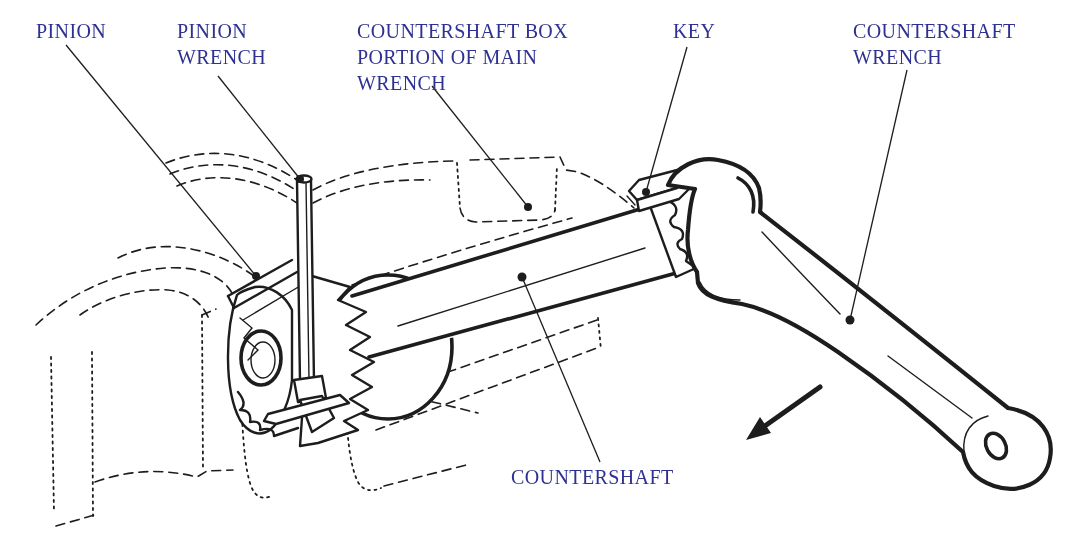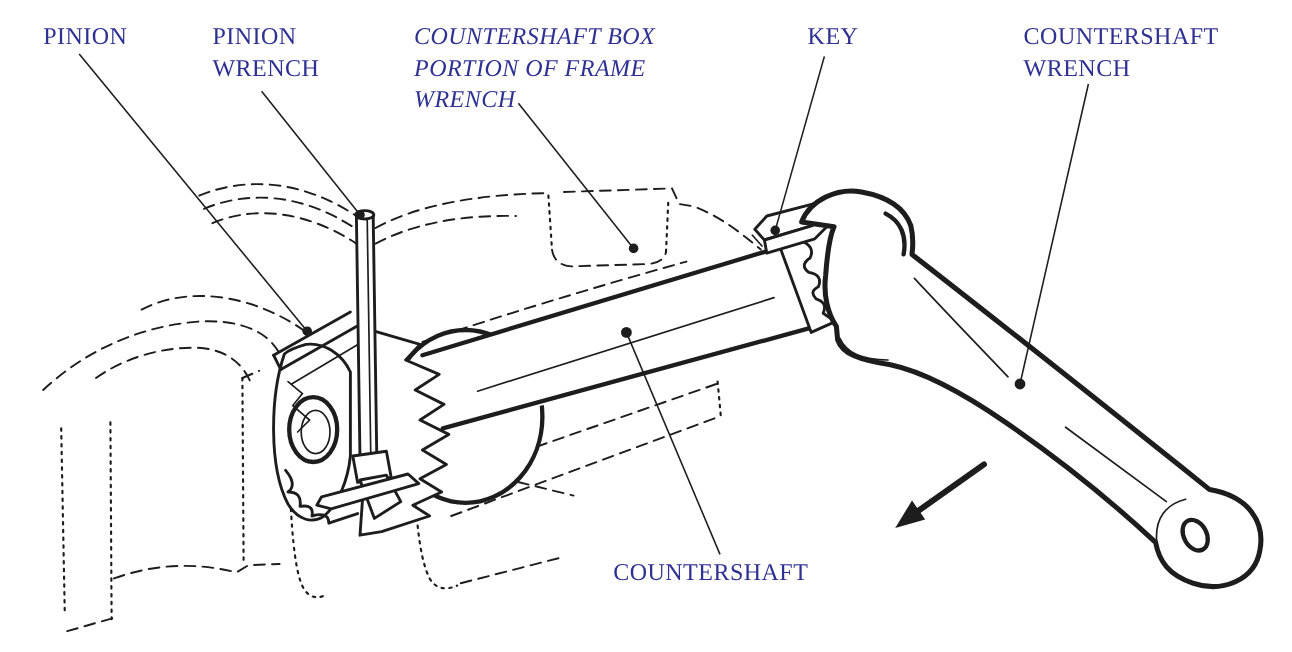--- a/index.html
+++ b/index.html
@@ -166,23 +166,23 @@
 
   <div class="callout" style="left:36px;top:18px;">
     <div>PINION</div>
   </div>
 
   <div class="callout" style="left:177px;top:18px;">
     <div>PINION</div>
     <div>WRENCH</div>
   </div>
 
-  <div class="callout" style="left:345px;top:18px;font-style:italic;">
+  <div class="callout" style="left:357px;top:18px;">
     <div>COUNTERSHAFT BOX</div>
-    <div>PORTION OF FRAME</div>
+    <div>PORTION OF MAIN</div>
     <div>WRENCH</div>
   </div>
 
   <div class="callout" style="left:673px;top:18px;">
     <div>KEY</div>
   </div>
 
   <div class="callout" style="left:853px;top:18px;">
     <div>COUNTERSHAFT</div>
     <div>WRENCH</div>

